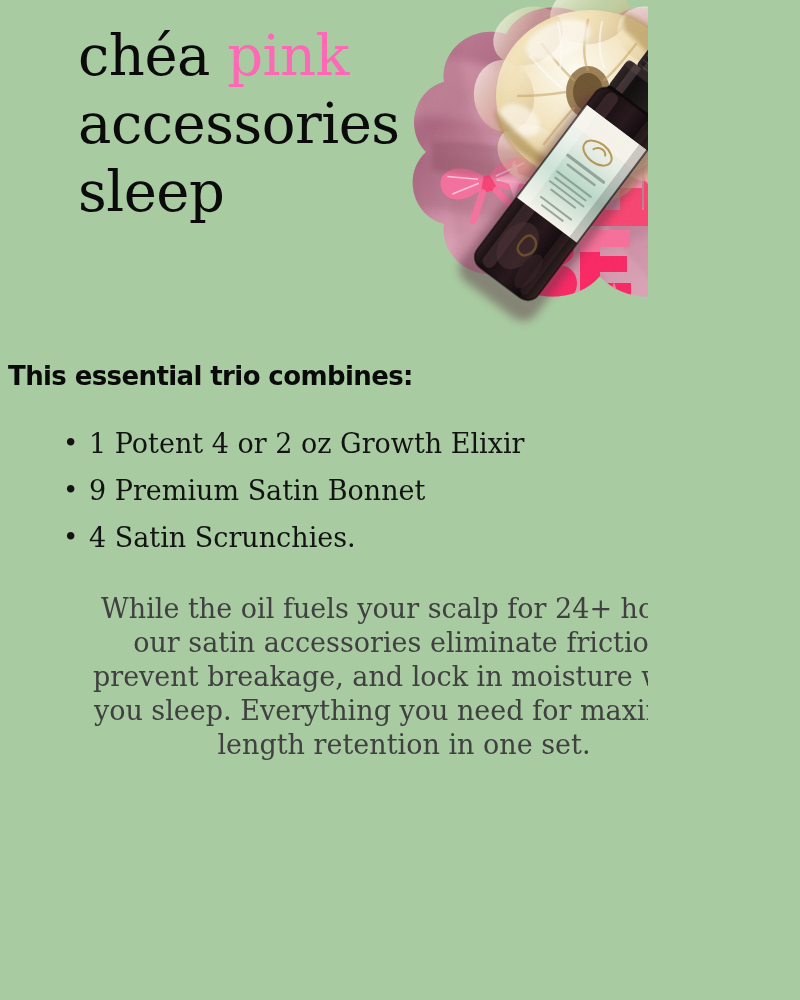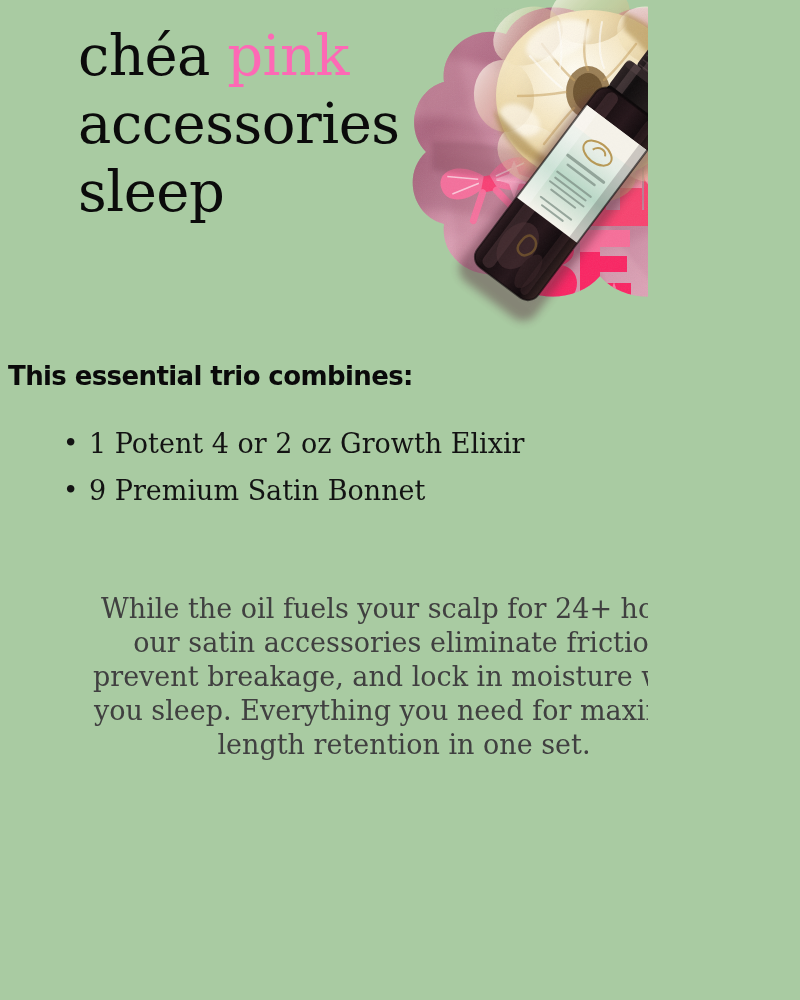--- a/index.html
+++ b/index.html
@@ -449,17 +449,18 @@
   <div class="headline">
     <span class="hl-line"><span>chéa </span><span class="hl-accent">pink</span></span>
     <span class="hl-line">accessories</span>
     <span class="hl-line">sleep</span>
   </div>
 
   <div class="trio-head">This essential trio combines:</div>
   <ul class="trio-list">
     <li>1 Potent 4 or 2 oz Growth Elixir</li>
     <li>9 Premium Satin Bonnet</li>
+    <li>4 Satin Scrunchies.</li>
   </ul>
 
   <p class="blurb">While the oil fuels your scalp for 24+ hours, our satin accessories eliminate friction, prevent breakage, and lock in moisture while you sleep. Everything you need for maximum length retention in one set.</p>
 
 </div>
 
 </body></html>

